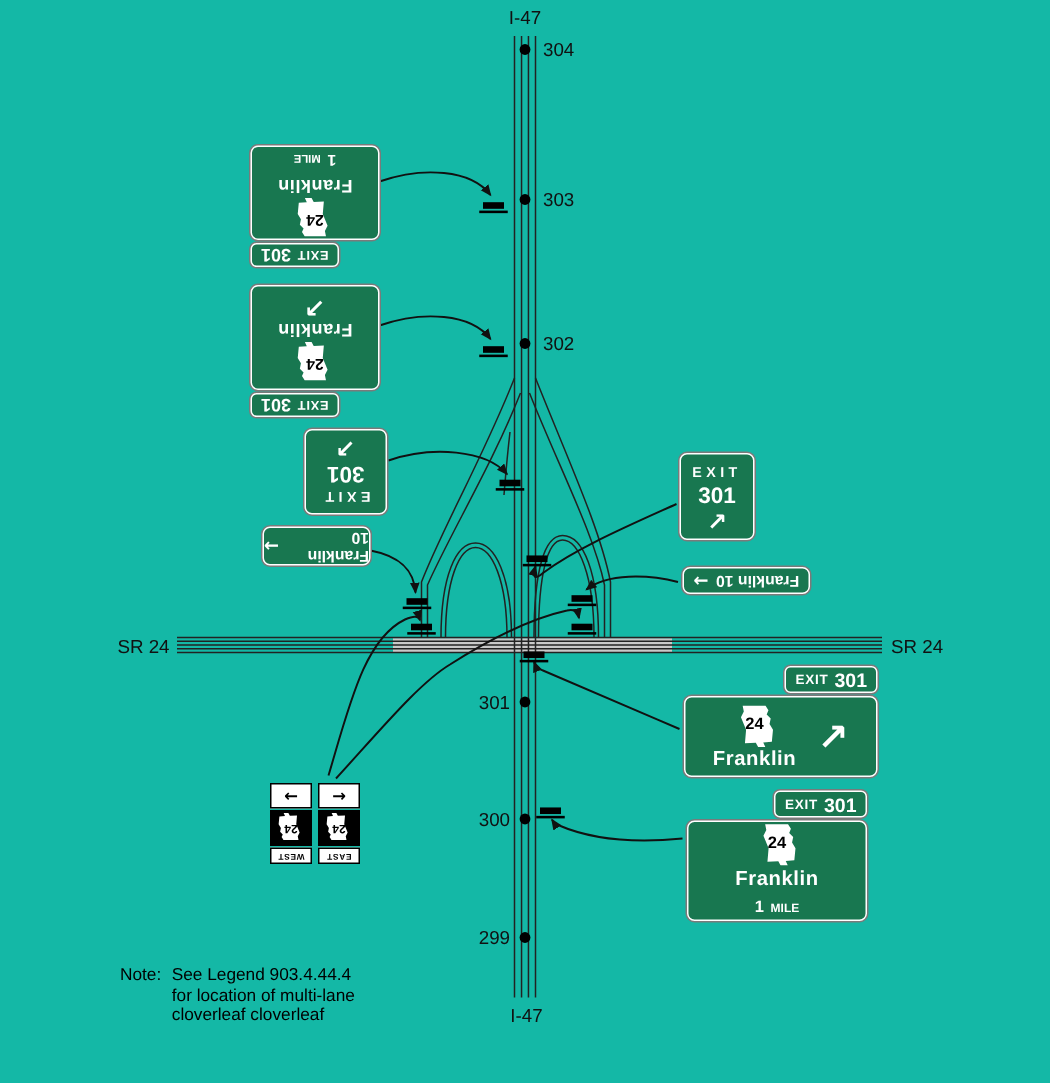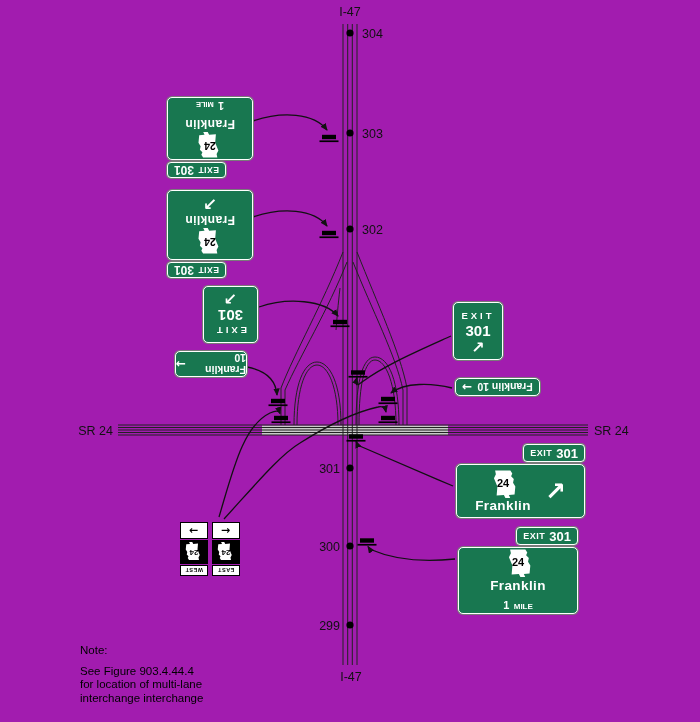--- a/index.html
+++ b/index.html
@@ -1,16 +1,16 @@
 <!DOCTYPE html>
 <html><head>
 <meta charset="utf-8">
 <style>
   html,body{margin:0;padding:0;background:#fff;}
-  #stage{position:relative;width:700px;height:722px;background:#a21caf;overflow:hidden;
+  #stage{position:relative;width:700px;height:722px;background:#14b8a6;overflow:hidden;
          font-family:"Liberation Sans",sans-serif;color:#000;}
   #roads{position:absolute;left:0;top:0;}
   svg text{font-family:"Liberation Sans",sans-serif;font-size:12.5px;fill:#111;}
 
   
   .sign{position:absolute;box-sizing:border-box;display:flex;flex-direction:column;z-index:5;}
   .flipped{transform:rotate(180deg);}
   .panel{background:#187750;color:#fff;border:1.6px solid #fff;border-radius:5px;
          box-shadow:0 0 0 1px #7a7a7a;box-sizing:border-box;
          display:flex;align-items:center;justify-content:center;}
@@ -49,21 +49,21 @@
             justify-content:center;color:#000;}
   .arrowplq .arr{font-size:11px;}
 
   
   #legend{position:absolute;left:470px;top:181px;width:180px;z-index:4;}
   #legend .ltitle{margin-left:48px;display:inline-block;border-bottom:1px solid #000;
                   font-size:12.5px;padding-bottom:1px;}
   #legend .litem{margin-top:6px;display:flex;align-items:center;gap:8px;font-size:12.5px;}
   #legend .bullet{font-size:10px;line-height:1;}
   #note{position:absolute;left:80px;top:644px;display:flex;gap:7px;font-size:11.5px;
-        line-height:13.5px;z-index:4;flex-direction:column;}
+        line-height:13.5px;z-index:4;}
 </style>
 </head>
 <body>
 
 <svg width="0" height="0" style="position:absolute">
   <defs>
     <path id="moShape" fill="#fff" d="M6,2 L26,2 L28.5,6 L27,9.5 L30.5,13 L29.5,18 L32.5,23 L31.5,33.5 L24,34 L25.8,38 L19.5,38 L17.5,34.2 L8,34.8 L9,23 L4.5,12 L7,7 Z"></path>
   </defs>
 </svg>
 
@@ -185,23 +185,23 @@
     <text x="362" y="233.5">302</text>
     <text x="340" y="472.5" text-anchor="end">301</text>
     <text x="340" y="550.5" text-anchor="end">300</text>
     <text x="340" y="629.5" text-anchor="end">299</text>
   </svg>
 
 
   <div id="note">
     <span>Note:</span>
     <span>
-      <div>See Figure 903.4.44.4</div>
+      <div>See Legend 903.4.44.4</div>
       <div>for location of multi-lane</div>
-      <div>interchange interchange</div>
+      <div>cloverleaf cloverleaf</div>
     </span>
   </div>
 
   <div class="sign flipped" style="left:167px;top:98px;width:86px;height:80px;gap:2px">
     <div class="plaque-row right">
       <div class="panel plaque">
         <span class="exw">EXIT</span>
         <span class="exn">301</span>
       </div>
     </div>

